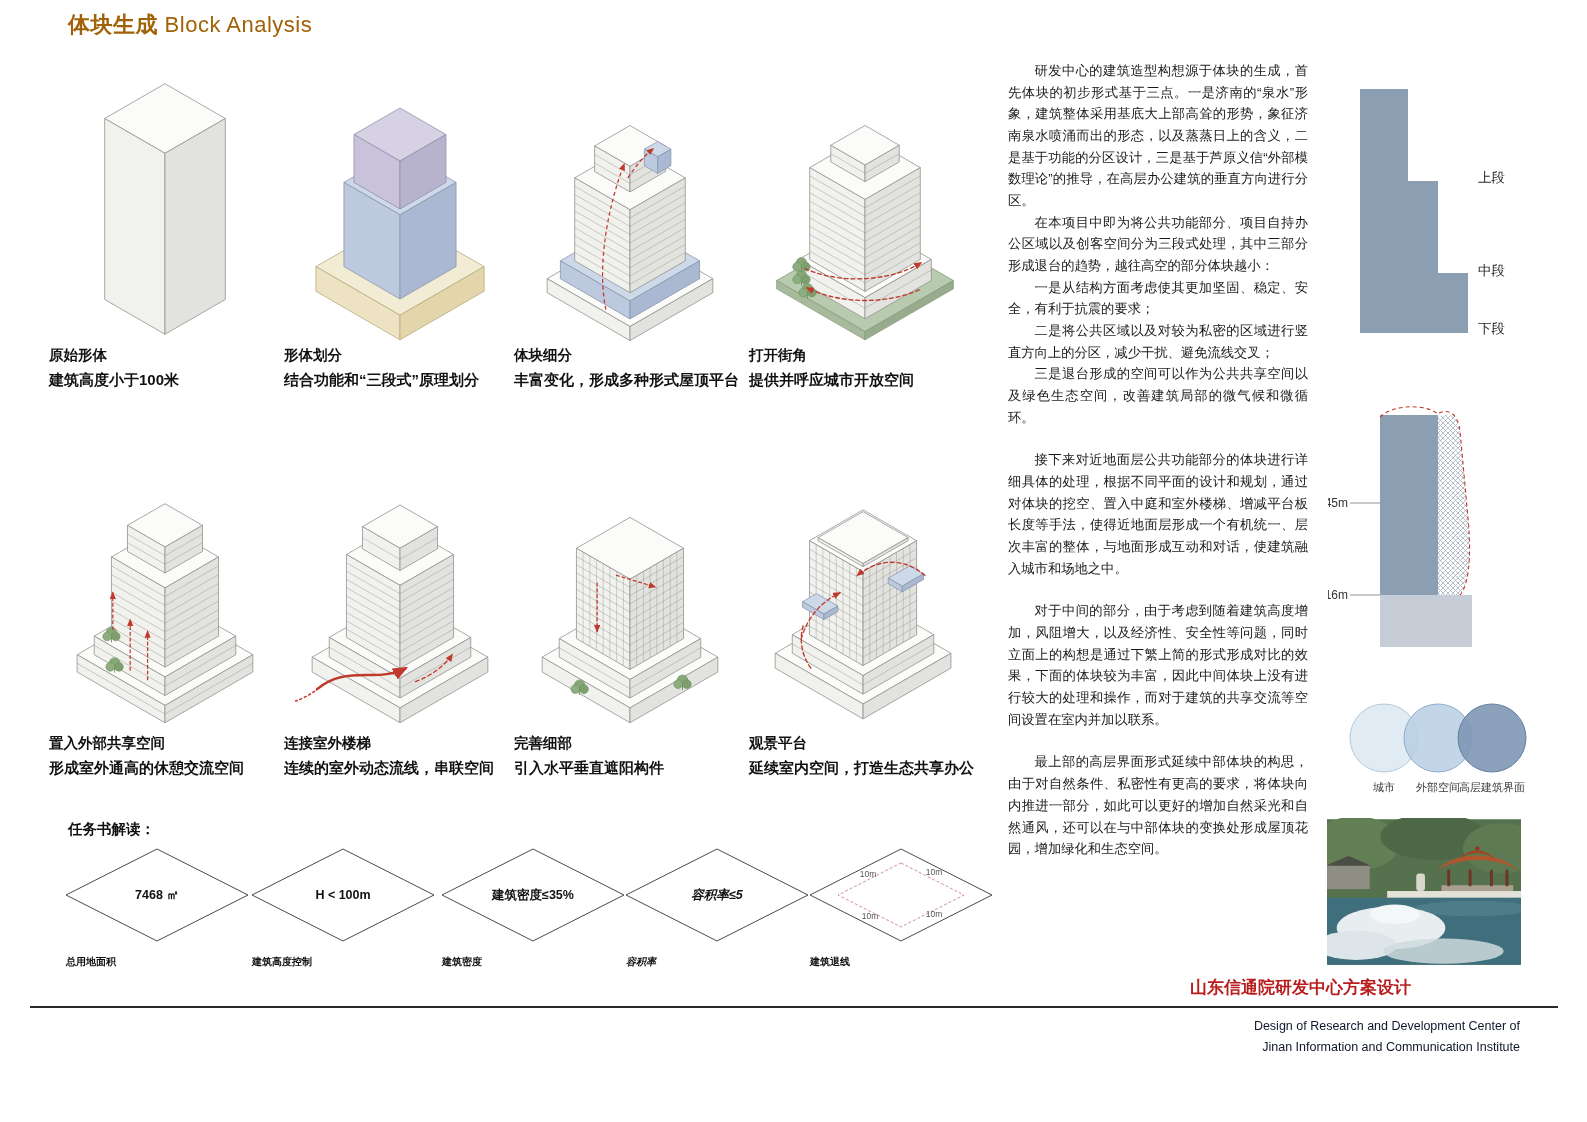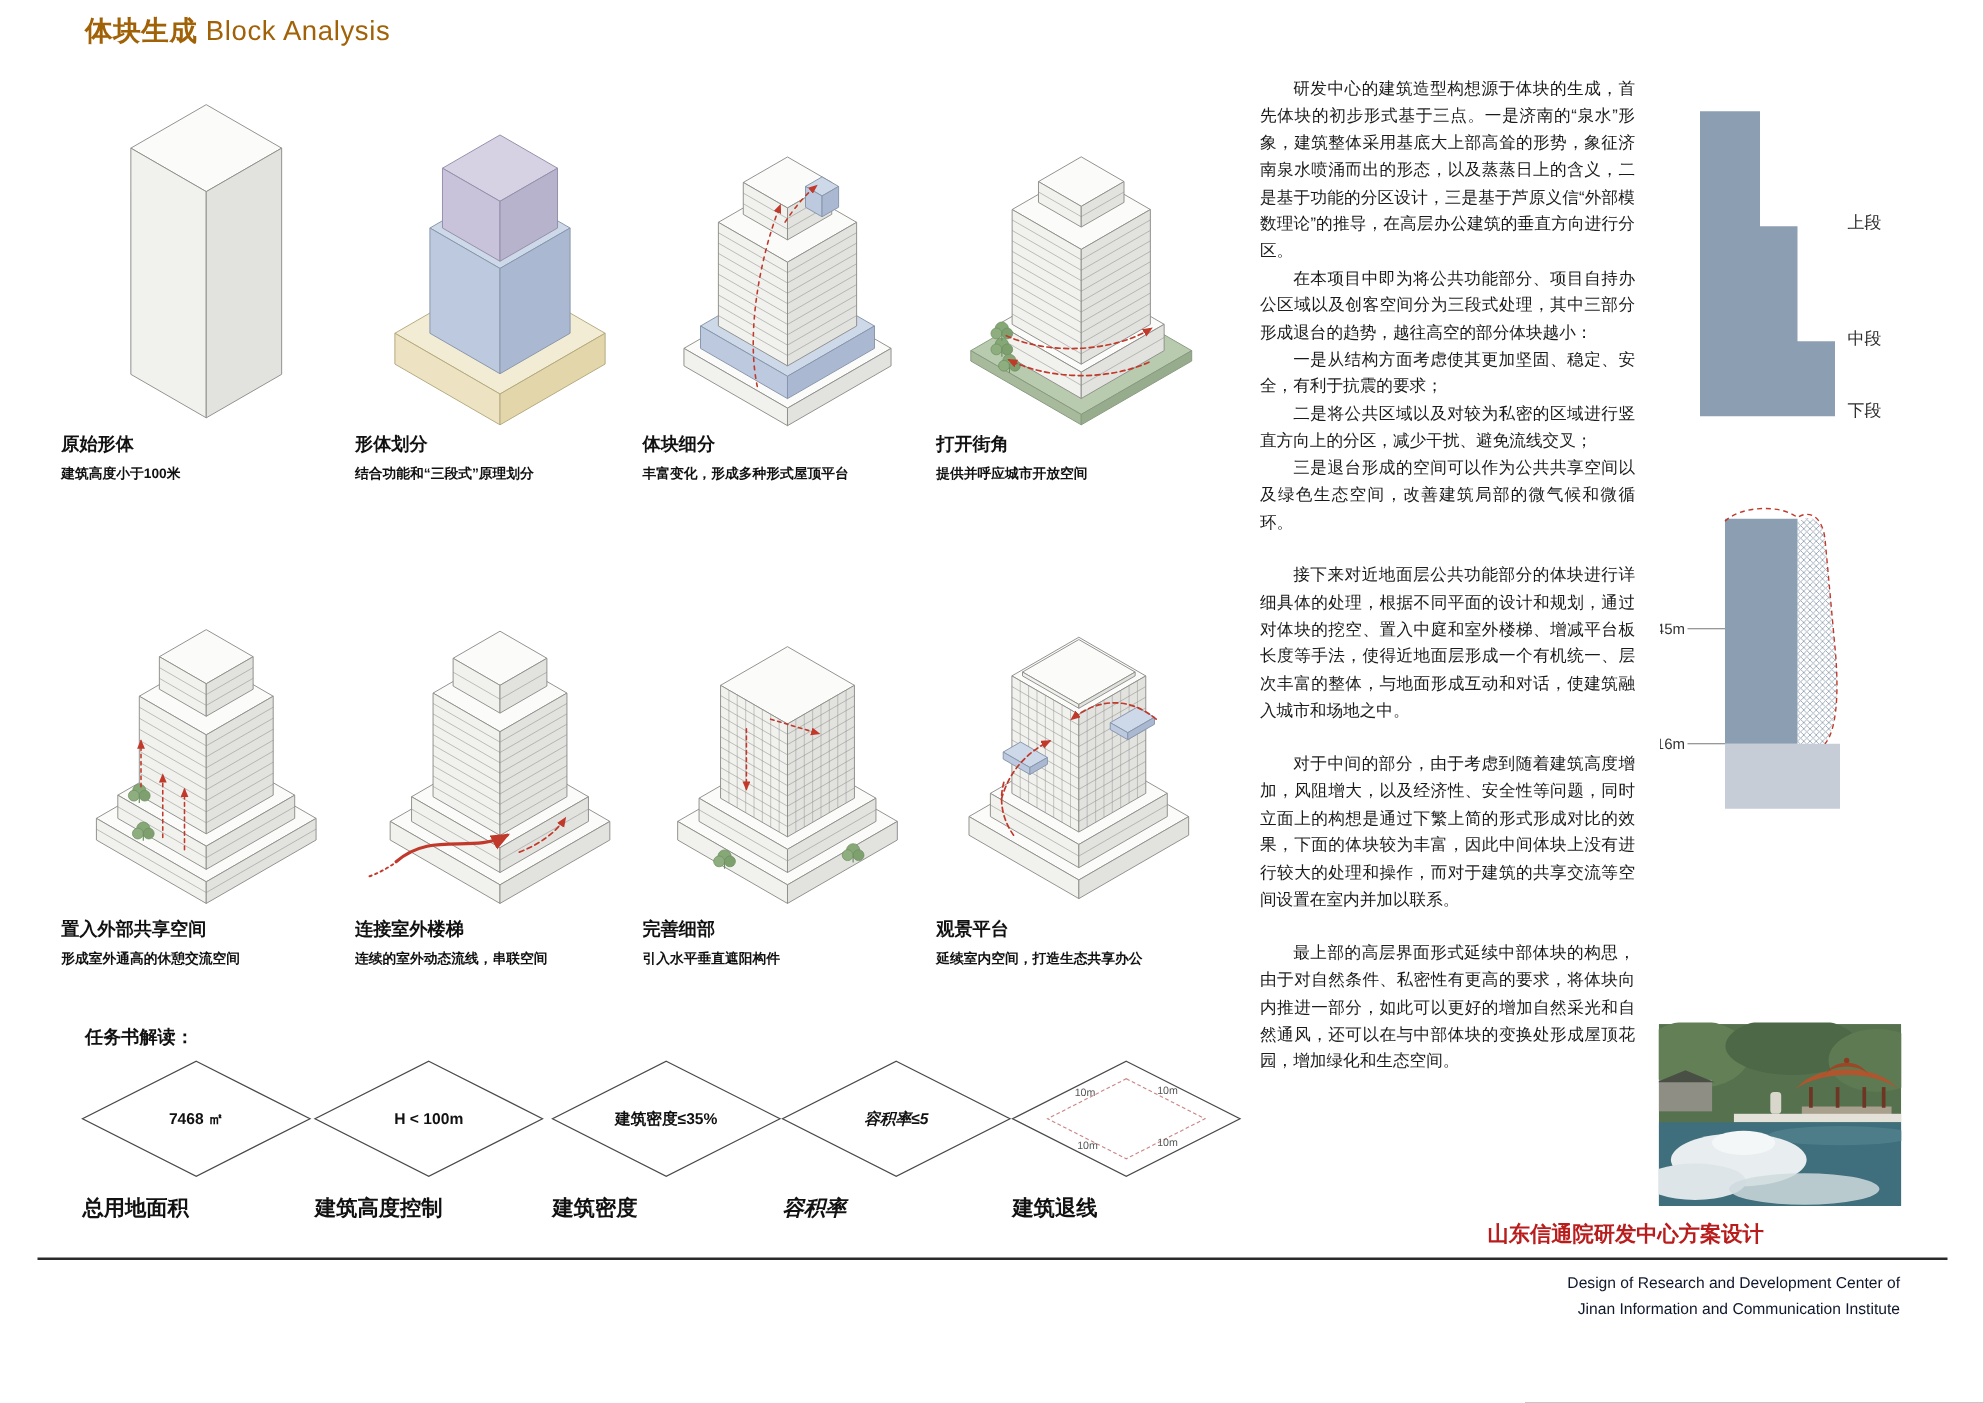--- a/index.html
+++ b/index.html
@@ -7,30 +7,30 @@
   body { font-family:"Liberation Sans","DejaVu Sans",sans-serif; }
   .board { position:relative; width:1587px; height:1122px; background:#ffffff; margin:0 auto; overflow:hidden; }
 
   .page-title { position:absolute; left:68px; top:10px; font-size:22px; color:#a16207; letter-spacing:0.5px; }
   .page-title .zh { font-weight:bold; }
   .page-title .en { font-weight:500; }
 
   .cell { position:absolute; width:232px; text-align:left; }
   .cell svg.iso { width:232px; height:290px; display:block; }
   .cell .t { font-size:14.5px; font-weight:bold; color:#111; margin-top:4px; }
-  .cell .s { font-size:11px; font-weight:bold; color:#111; margin-top:6px; }
+  .cell .s { font-size:15px; font-weight:bold; color:#111; margin-top:6px; }
 
   .brief-heading { position:absolute; left:68px; top:820px; font-size:14.5px; font-weight:bold; color:#111; }
   .dcell { position:absolute; top:845px; width:190px; }
   .dcell svg { width:190px; height:100px; display:block; }
   .dia { fill:none; stroke:#4a4a4a; stroke-width:1; }
   .dia-inner { fill:none; stroke:#cc8585; stroke-width:0.9; stroke-dasharray:3,2; }
   .dval { font-size:12.5px; font-weight:bold; fill:#111; }
   .dsmall { font-size:8.5px; fill:#555; }
-  .dcap { font-size:17px; font-weight:bold; color:#111; margin-top:10px; margin-left:4px; text-align:left; }
+  .dcap { font-size:10px; font-weight:bold; color:#111; margin-top:10px; margin-left:4px; text-align:left; }
 
   .essay { position:absolute; left:1008px; top:60px; width:300px; }
   .essay p { font-size:13.3px; line-height:1.63; color:#1a1a1a; text-align:justify; text-indent:2em; }
   .essay p.gap { margin-top:21px; }
 
   .segment-fig { position:absolute; left:1352px; top:85px; }
   .segment-fig svg { width:168px; height:252px; display:block; }
   .seg-label { font-size:13.5px; fill:#2a2a2a; }
 
   .height-fig { position:absolute; left:1328px; top:398px; }
@@ -577,20 +577,30 @@
       <rect x="52" y="17" width="58" height="180" fill="#8c9eb2"></rect>
       <path d="M110,20 C120,12 130,18 132,34 L140,120 C144,160 140,186 132,197 L110,197 Z" fill="url(#xh)"></path>
       <path d="M52,19 C64,7 96,5 110,16 C121,9 130,17 132,33 L140,120 C144,162 140,188 132,197" fill="none" stroke="#c0392b" stroke-width="1.1" stroke-dasharray="4,3"></path>
       <line x1="22" y1="105" x2="52" y2="105" stroke="#777" stroke-width="0.8"></line>
       <text class="m-label" x="20" y="109" text-anchor="end">45m</text>
       <line x1="22" y1="197" x2="52" y2="197" stroke="#777" stroke-width="0.8"></line>
       <text class="m-label" x="20" y="201" text-anchor="end">16m</text>
     </svg>
   </div>
 
+  <div class="venn-fig">
+    <svg viewBox="0 0 200 96">
+      <circle cx="44" cy="38" r="34" fill="#dde9f3" fill-opacity="0.9" stroke="#b5c8da" stroke-width="1"></circle>
+      <circle cx="98" cy="38" r="34" fill="#b9cfe4" fill-opacity="0.85" stroke="#8fadca" stroke-width="1"></circle>
+      <circle cx="152" cy="38" r="34" fill="#7e97b5" fill-opacity="0.9" stroke="#67809e" stroke-width="1"></circle>
+      <text class="v-label" x="44" y="91" text-anchor="middle">城市</text>
+      <text class="v-label" x="98" y="91" text-anchor="middle">外部空间</text>
+      <text class="v-label" x="152" y="91" text-anchor="middle">高层建筑界面</text>
+    </svg>
+  </div>
 
   <div class="photo-fig">
     <svg viewBox="0 0 200 150">
       <rect width="200" height="150" fill="#55714e"></rect>
       <ellipse cx="30" cy="25" rx="45" ry="28" fill="#637f56"></ellipse>
       <ellipse cx="110" cy="18" rx="55" ry="24" fill="#4c6847"></ellipse>
       <ellipse cx="180" cy="30" rx="40" ry="26" fill="#5d7a52"></ellipse>
       <rect x="0" y="46" width="44" height="26" fill="#8e8e84"></rect>
       <path d="M-2,48 L22,38 L46,48 Z" fill="#4a4f46"></path>
       <rect x="118" y="68" width="74" height="7" fill="#a89f8d"></rect>

